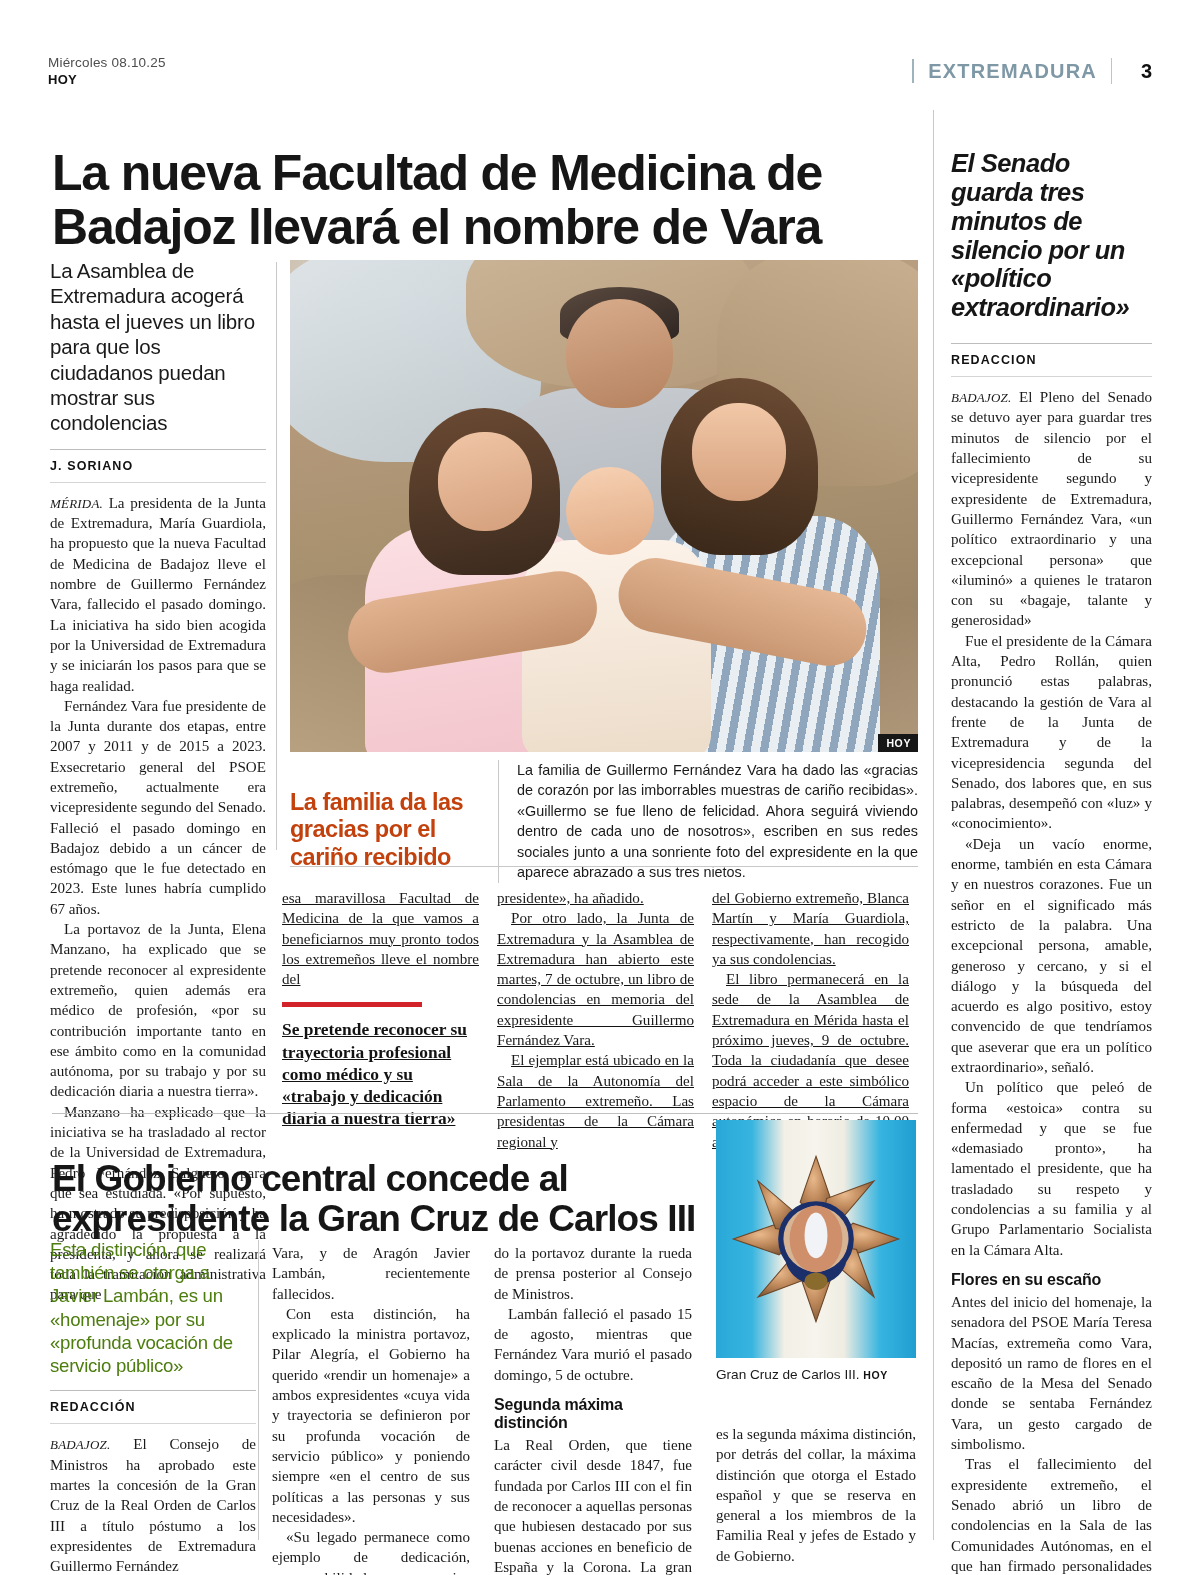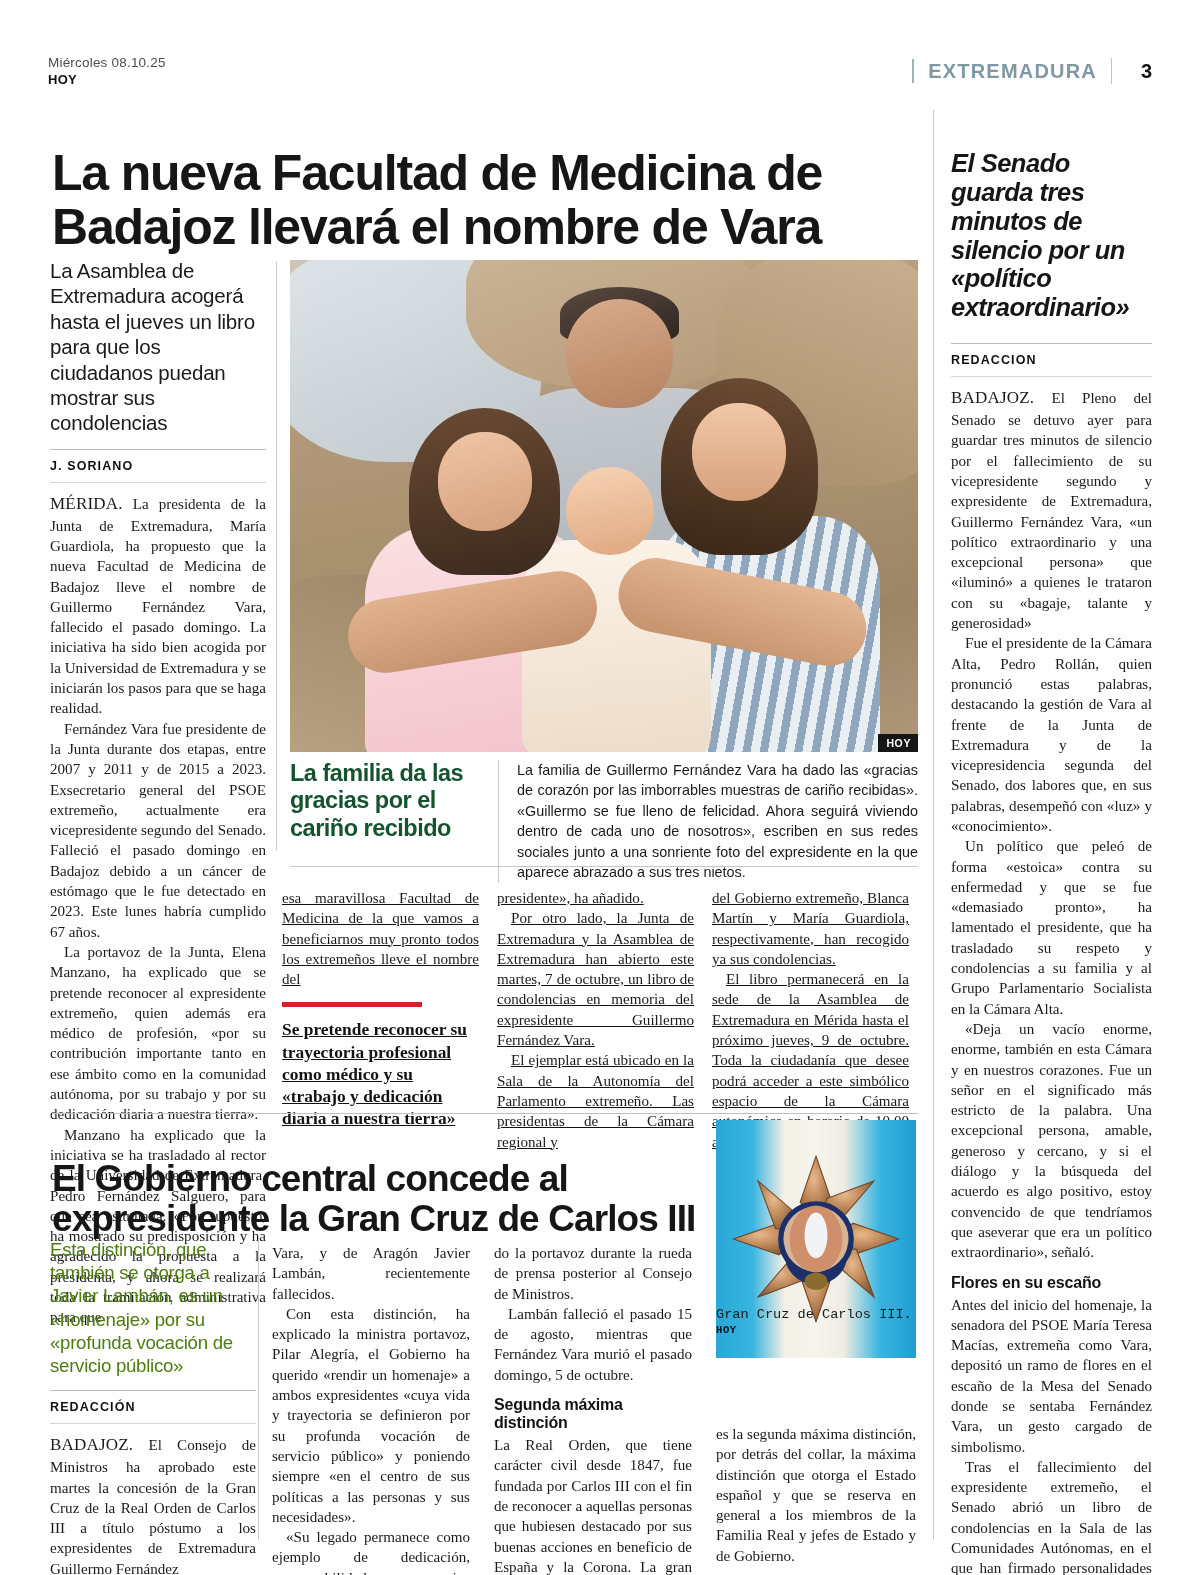--- a/index.html
+++ b/index.html
@@ -149,22 +149,23 @@
   }
   .body-text p {
     margin: 0;
     text-indent: 14px;
   }
   .body-text p.first {
     text-indent: 0;
   }
   .dateline {
     font-variant: small-caps;
-    font-size: 17px;
+    font-size: 13px;
     letter-spacing: .2px;
+    font-style: italic;
   }
 
   
   .photo-wrap {
     position: absolute;
     left: 290px;
     top: 260px;
     width: 628px;
     height: 492px;
     overflow: hidden;
@@ -304,21 +305,22 @@
   }
   .cap-inner { display: flex; gap: 18px; }
   .cap-head {
     width: 190px;
     flex: 0 0 190px;
     font-family: "Liberation Sans", sans-serif;
     font-weight: bold;
     font-size: 23.5px;
     line-height: 1.17;
     letter-spacing: -.5px;
-    color: #14532d;
+    color: #c2410c;
+    margin-top: 29px;
   }
   .cap-divider {
     width: 1px;
     background: #c8c8c8;
     flex: 0 0 1px;
   }
   .cap-text {
     flex: 1;
     font-family: "Liberation Sans", sans-serif;
     font-size: 14.4px;
@@ -455,23 +457,23 @@
   }
   .medal-star {
     position: absolute;
     left: 50%; top: 50%;
     width: 176px; height: 176px;
     transform: translate(-50%,-50%);
   }
   .medal-cap {
     position: absolute;
     left: 716px;
-    top: 1307px;
+    top: 1367px;
     width: 210px;
-    font-family: Liberation Mono, monospace;
+    font-family: Liberation Sans, sans-serif;
     font-size: 13.6px;
     color: #1a1a1a;
   }
   .medal-cap .credit {
     font-weight: bold;
     font-size: 10.5px;
     letter-spacing: .6px;
     color: #111;
   }
 </style>
@@ -566,22 +568,22 @@
   </div>
 
   <div class="rail">
     <h2 class="rail-head">El Senado guarda tres minutos de silencio por un «político extraordinario»</h2>
     <div class="rail-byline-rule"></div>
     <div class="rail-byline">REDACCION</div>
     <div class="rail-byline-rule2"></div>
     <div class="body-text">
       <p class="first"><span class="dateline">BADAJOZ.</span> <span>El Pleno del Senado se detuvo ayer para guardar tres minutos de silencio por el fallecimiento de su vicepresidente segundo y expresidente de Extremadura, Guillermo Fernández Vara, «un político extraordinario y una excepcional persona» que «iluminó» a quienes le trataron con su «bagaje, talante y generosidad»</span></p>
       <p>Fue el presidente de la Cámara Alta, Pedro Rollán, quien pronunció estas palabras, destacando la gestión de Vara al frente de la Junta de Extremadura y de la vicepresidencia segunda del Senado, dos labores que, en sus palabras, desempeñó con «luz» y «conocimiento».</p>
+      <p>«Deja un vacío enorme, enorme, también en esta Cámara y en nuestros corazones. Fue un señor en el significado más estricto de la palabra. Una excepcional persona, amable, generoso y cercano, y si el diálogo y la búsqueda del acuerdo es algo positivo, estoy convencido de que tendríamos que aseverar que era un político extraordinario», señaló.</p>
       <p>Un político que peleó de forma «estoica» contra su enfermedad y que se fue «demasiado pronto», ha lamentado el presidente, que ha trasladado su respeto y condolencias a su familia y al Grupo Parlamentario Socialista en la Cámara Alta.</p>
-      <p>«Deja un vacío enorme, enorme, también en esta Cámara y en nuestros corazones. Fue un señor en el significado más estricto de la palabra. Una excepcional persona, amable, generoso y cercano, y si el diálogo y la búsqueda del acuerdo es algo positivo, estoy convencido de que tendríamos que aseverar que era un político extraordinario», señaló.</p>
     </div>
     <div class="subhead">Flores en su escaño</div>
     <div class="body-text">
       <p class="first">Antes del inicio del homenaje, la senadora del PSOE María Teresa Macías, extremeña como Vara, depositó un ramo de flores en el escaño de la Mesa del Senado donde se sentaba Fernández Vara, un gesto cargado de simbolismo.</p>
       <p>Tras el fallecimiento del expresidente extremeño, el Senado abrió un libro de condolencias en la Sala de las Comunidades Autónomas, en el que han firmado personalidades como el presidente del PP, Alberto Núñez Feijóo, o el presidente del Pleno, Pedro Rollán.</p>
 
     </div>
   </div>
 
   <div class="bottom-rule"></div>

